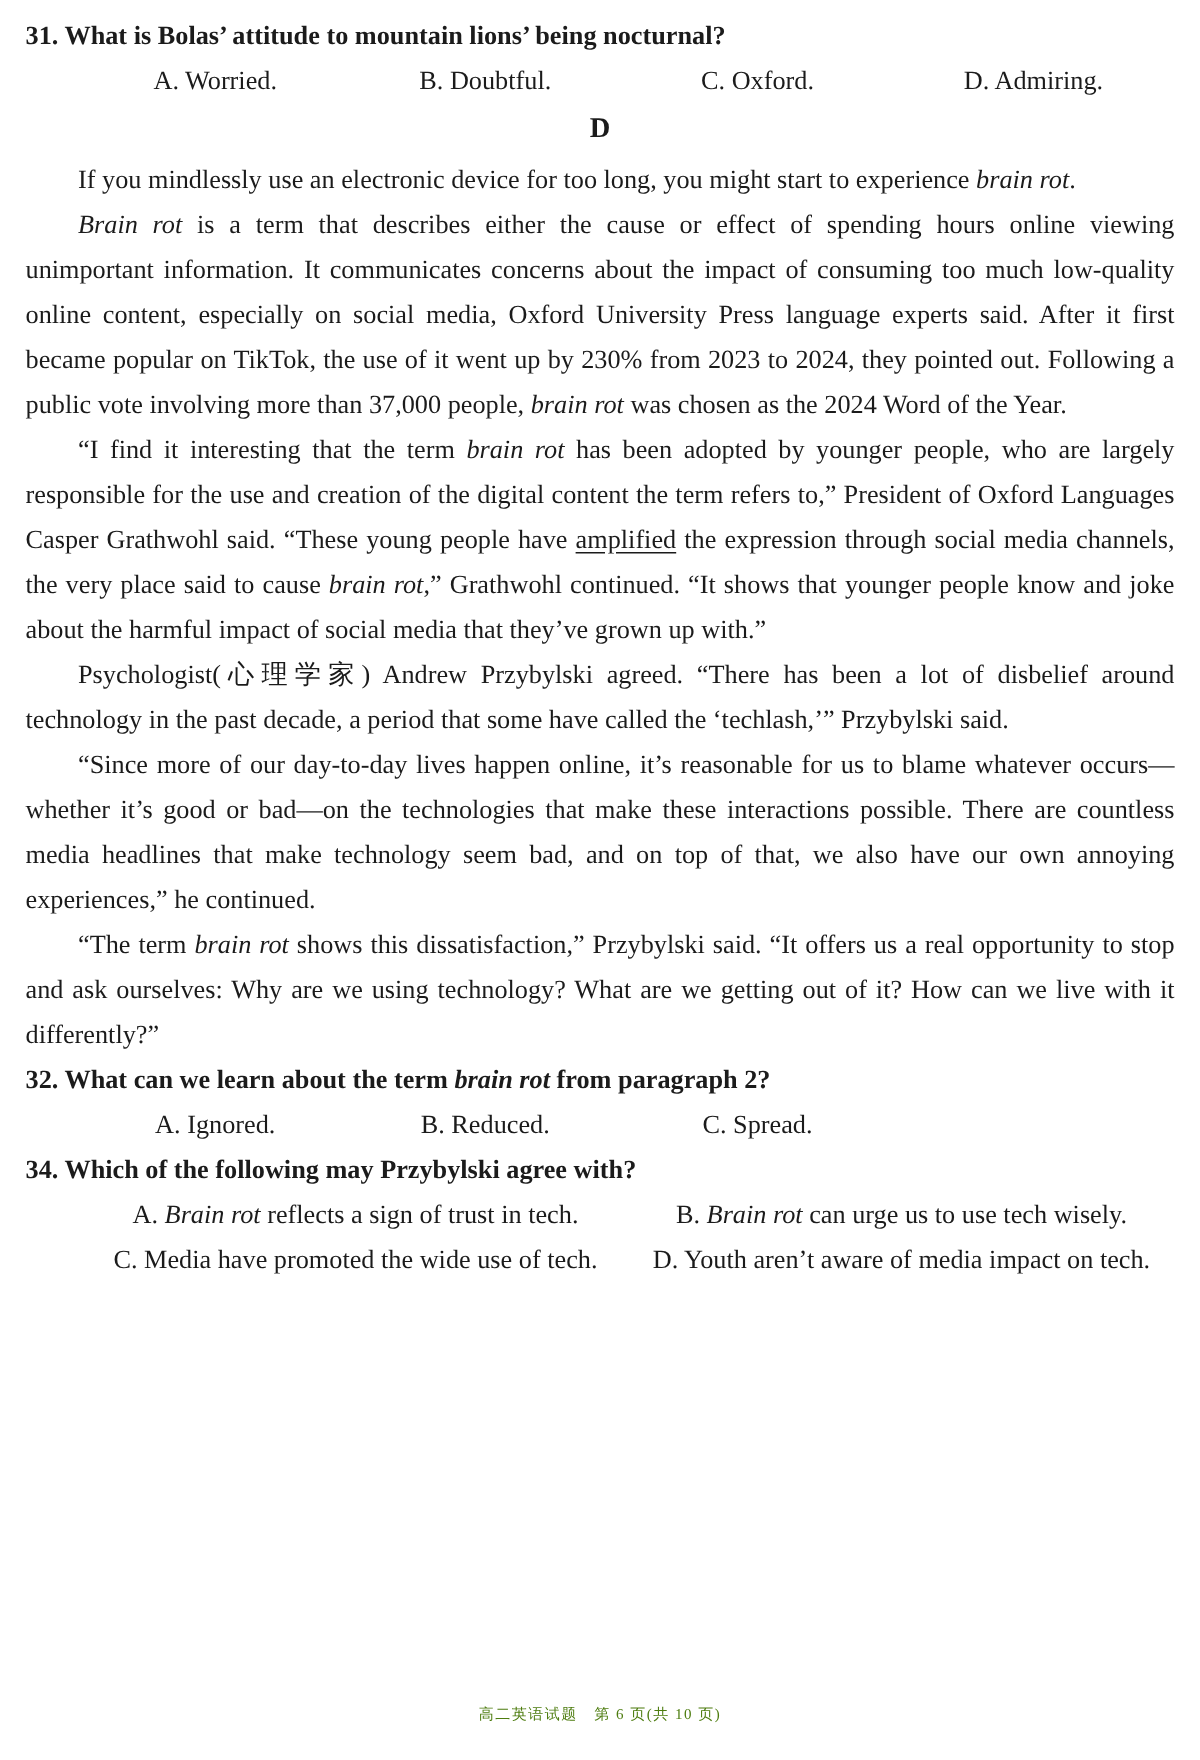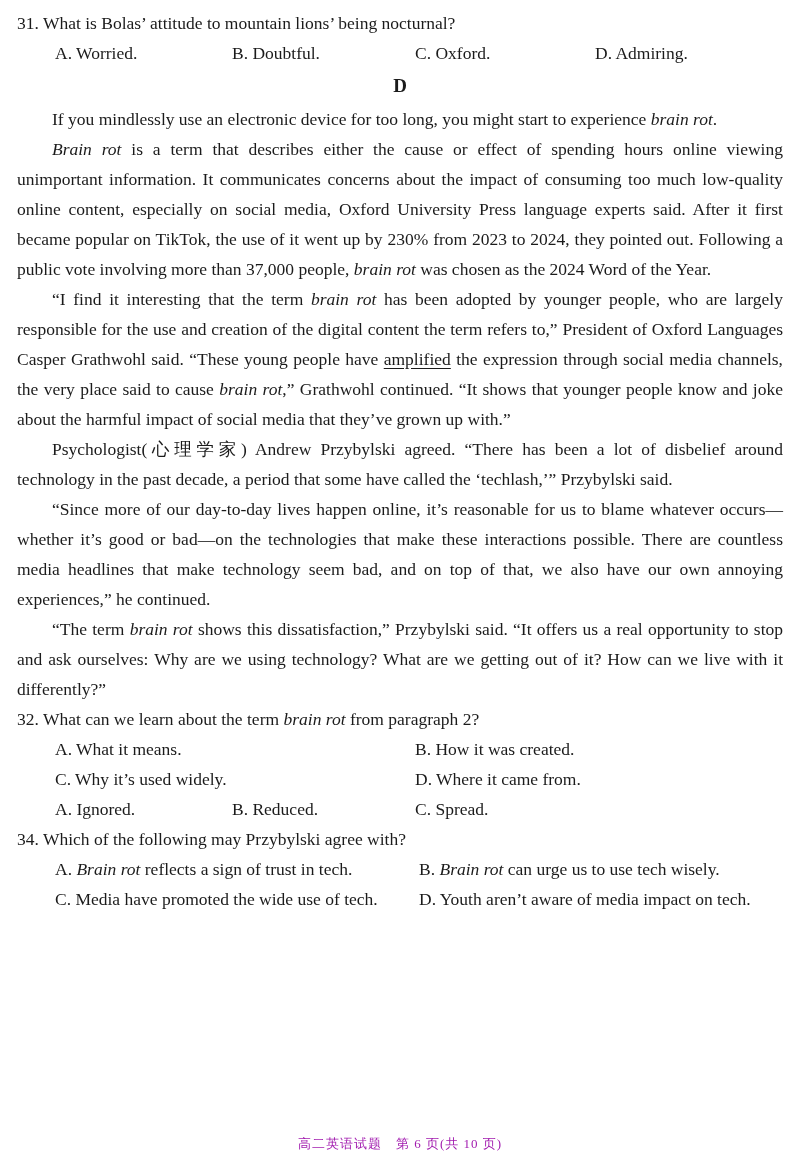--- a/index.html
+++ b/index.html
@@ -8,42 +8,42 @@
     width: 800px;
     height: 1173px;
     background: #ffffff;
     color: #1b1b1b;
     font-family: "Liberation Serif", "DejaVu Serif", serif;
     font-size: 17.5px;
     line-height: 30px;
     overflow: hidden;
   }
   .content { padding: 8px 17px 0 17px; }
-  .stem { margin: 0; text-align: justify; }
+  .stem { margin: 0; text-align: justify; font-weight: bold; }
   .para { margin: 0; text-indent: 2em; text-align: justify; }
   .heading {
     margin: 3px 0;
     text-align: center;
     font-weight: bold;
     font-size: 19px;
     line-height: 30px;
   }
   .opts { padding-left: 38px; display: grid; }
   .opts-row  { grid-template-columns: 177px 183px 180px auto; }
   .opts-two  { grid-template-columns: 360px auto; }
   .opts-stack{ grid-template-columns: 1fr 1fr; }
-  .opt { line-height: 30px; white-space: nowrap; }
+  .opt { line-height: 30px; white-space: nowrap; text-align: center; }
   .it { font-style: italic; }
   .ul { text-decoration: underline; text-underline-offset: 3px; }
   .footer {
     position: absolute;
     left: 0; right: 0; bottom: 14px;
     text-align: center;
-    font-size: 13px;
-    color: #a21caf;
+    font-size: 10px;
+    color: #4d7c0f;
     letter-spacing: 1px;
   }
 </style>
 </head>
 <body>
 
 <div class="page">
   <div class="content">
     <section>
         <div class="question">
@@ -61,26 +61,20 @@
         <p class="para"><span>If you mindlessly use an electronic device for too long, you might start to experience </span><span class="it">brain rot</span><span>.</span></p>
         <p class="para"><span class="it">Brain rot</span><span> is a term that describes either the cause or effect of spending hours online viewing unimportant information. It communicates concerns about the impact of consuming too much low-quality online content, especially on social media, Oxford University Press language experts said. After it first became popular on TikTok, the use of it went up by 230% from 2023 to 2024, they pointed out. Following a public vote involving more than 37,000 people, </span><span class="it">brain rot</span><span> was chosen as the 2024 Word of the Year.</span></p>
         <p class="para"><span>“I find it interesting that the term </span><span class="it">brain rot</span><span> has been adopted by younger people, who are largely responsible for the use and creation of the digital content the term refers to,” President of Oxford Languages Casper Grathwohl said. “These young people have </span><span class="ul">amplified</span><span> the expression through social media channels, the very place said to cause </span><span class="it">brain rot</span><span>,” Grathwohl continued. “It shows that younger people know and joke about the harmful impact of social media that they’ve grown up with.”</span></p>
         <p class="para"><span>Psychologist(心理学家) Andrew Przybylski agreed. “There has been a lot of disbelief around technology in the past decade, a period that some have called the ‘techlash,’” Przybylski said.</span></p>
         <p class="para"><span>“Since more of our day-to-day lives happen online, it’s reasonable for us to blame whatever occurs—whether it’s good or bad—on the technologies that make these interactions possible. There are countless media headlines that make technology seem bad, and on top of that, we also have our own annoying experiences,” he continued.</span></p>
         <p class="para"><span>“The term </span><span class="it">brain rot</span><span> shows this dissatisfaction,” Przybylski said. “It offers us a real opportunity to stop and ask ourselves: Why are we using technology?  What are we getting out of it?  How can we live with it differently?”</span></p>
       </section>
     <section>
         <div class="question">
           <p class="stem"><span>32. What can we learn about the term </span><span class="it">brain rot</span><span> from paragraph 2?</span></p>
-          <div class="opts opts-two">
-            <div class="opt"><span>A. What it means.</span></div>
-            <div class="opt"><span>B. How it was created.</span></div>
-            <div class="opt"><span>C. Why it’s used widely.</span></div>
-            <div class="opt"><span>D. Where it came from.</span></div>
-          </div>
         </div>
         <div class="question">
           <div class="opts opts-row">
             <div class="opt"><span>A. Ignored.</span></div>
             <div class="opt"><span>B. Reduced.</span></div>
             <div class="opt"><span>C. Spread.</span></div>
           </div>
         </div>
         <div class="question">
           <p class="stem"><span>34. Which of the following may Przybylski agree with?</span></p>

